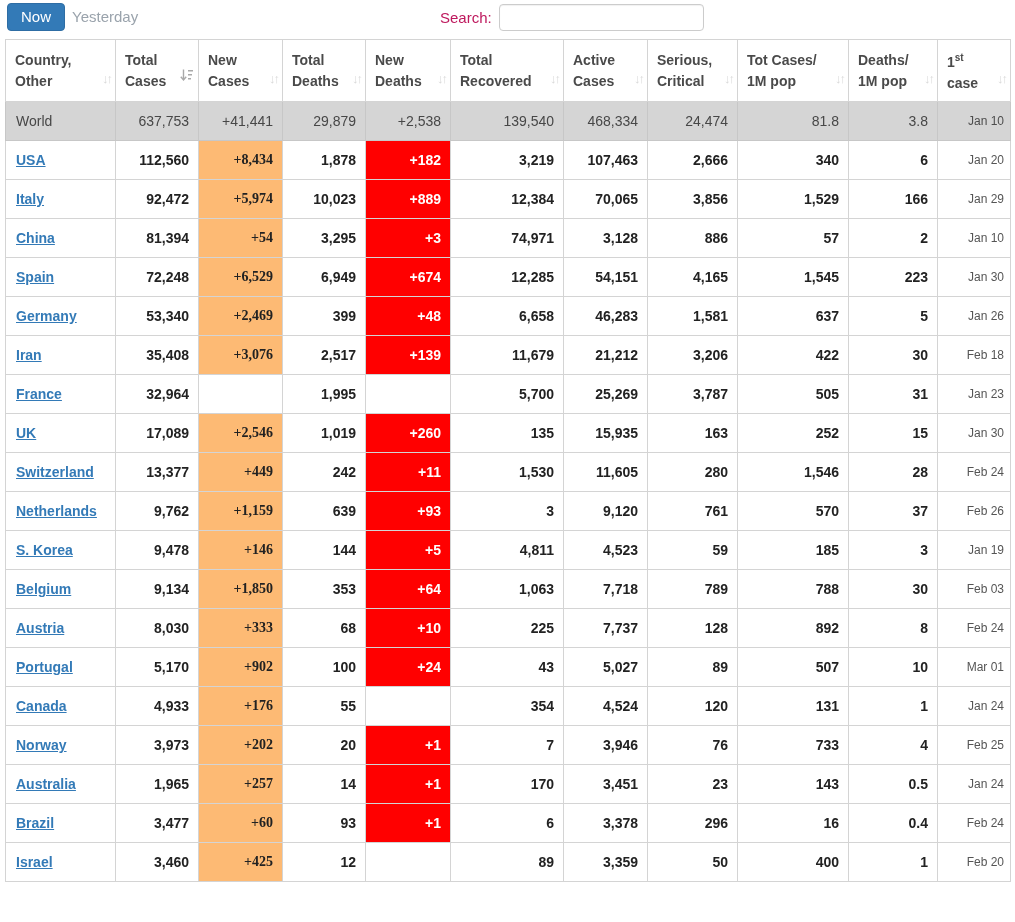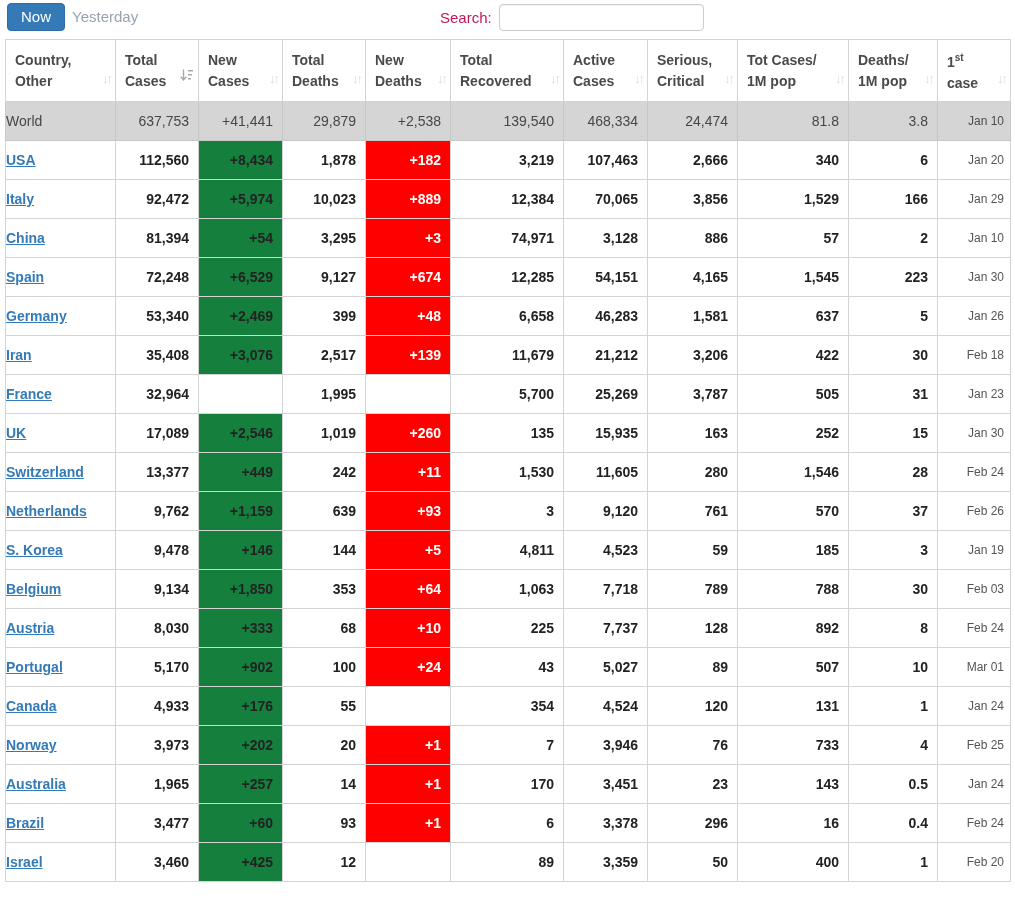--- a/index.html
+++ b/index.html
@@ -94,35 +94,35 @@
   }
   .sort-icon-active {
     position: absolute;
     right: 5px; bottom: 13px;
   }
   .stats td {
     height: 39px;
     font-size: 14px;
     vertical-align: middle;
   }
-  td.col-country { text-align: left; padding-left: 0; }
+  td.col-country { text-align: left; padding-left: 10px; }
   td.num {
     text-align: right;
     padding-right: 9px;
     font-weight: bold;
     color: #222;
   }
   td.date {
     text-align: right;
     padding-right: 6px;
     font-size: 12px;
     color: #555;
     font-weight: normal;
   }
-  td.yellow { background: #15803d; }
+  td.yellow { background: #fdba74; font-family: Liberation Serif, serif; }
   td.red { background: #ff0000; color: #fff; padding-left: 15px; }
   a.country-link {
     color: #337ab7;
     font-weight: bold;
     text-decoration: underline;
     font-size: 14px;
     cursor: pointer;
   }
   tr.world td {
     background: #d5d5d5;
@@ -276,21 +276,21 @@
         <td class="num">3,128</td>
         <td class="num">886</td>
         <td class="num">57</td>
         <td class="num">2</td>
         <td class="date">Jan 10</td>
       </tr>
       <tr>
         <td class="col-country"><a class="country-link">Spain</a></td>
         <td class="num">72,248</td>
         <td class="num yellow">+6,529</td>
-        <td class="num">9,127</td>
+        <td class="num">6,949</td>
         <td class="num red">+674</td>
         <td class="num">12,285</td>
         <td class="num">54,151</td>
         <td class="num">4,165</td>
         <td class="num">1,545</td>
         <td class="num">223</td>
         <td class="date">Jan 30</td>
       </tr>
       <tr>
         <td class="col-country"><a class="country-link">Germany</a></td>

